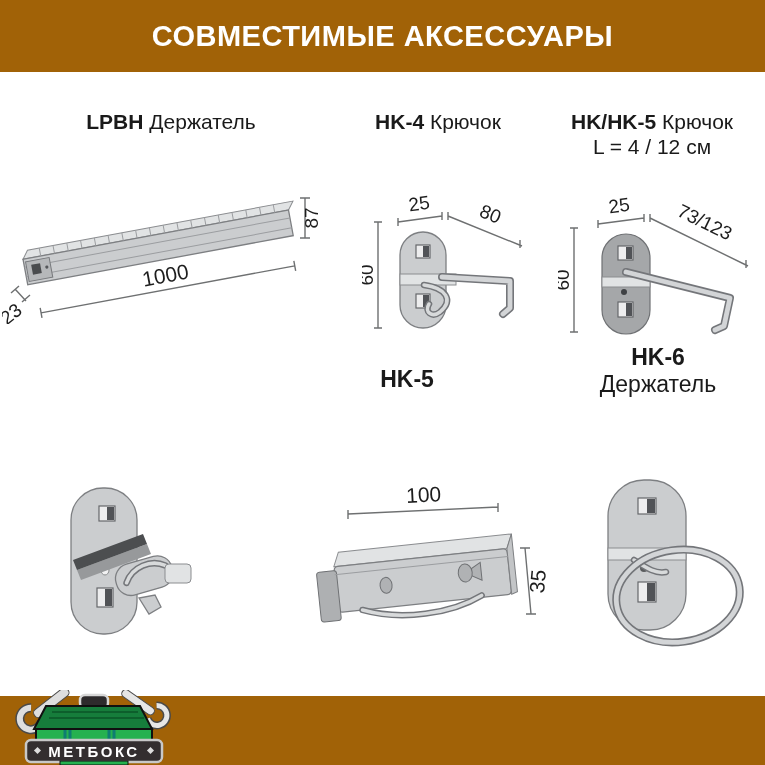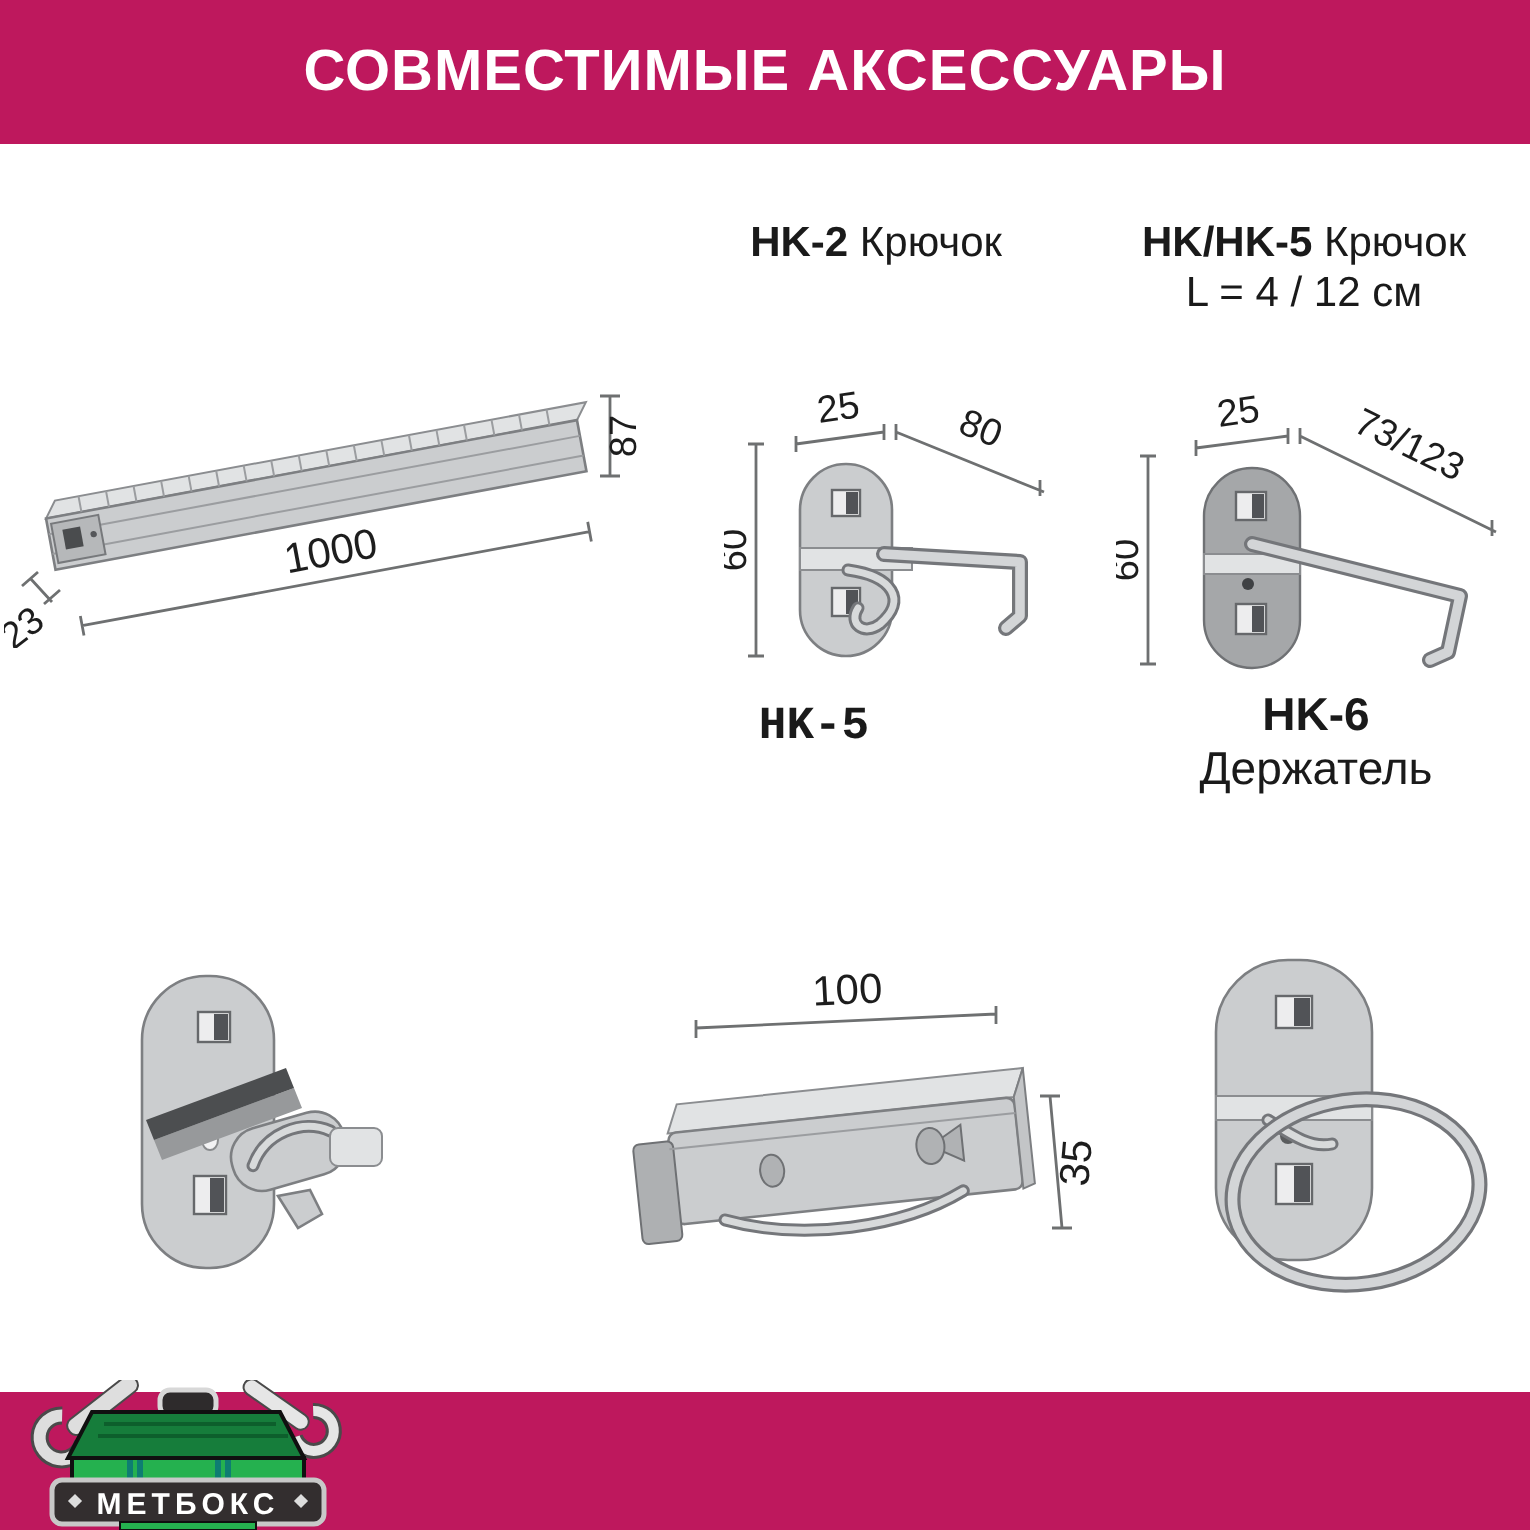--- a/index.html
+++ b/index.html
@@ -1,21 +1,21 @@
 <!DOCTYPE html>
 <html><head>
 <meta charset="utf-8">
 <style>
   html,body{margin:0;padding:0;}
   body{width:765px;height:765px;background:#ffffff;position:relative;overflow:hidden;
        font-family:"Liberation Sans",sans-serif;color:#1a1a1a;}
   .abs{position:absolute;}
 
   
-  .band{background:#be185d;width:765px;left:0;}
+  .band{background:#a16207;width:765px;left:0;}
   .header{top:0;height:72px;display:flex;align-items:center;justify-content:center;}
   .header h1{margin:0;color:#ffffff;font-size:29px;font-weight:700;letter-spacing:.5px;}
   .footer{top:696px;height:69px;}
 
   
   .ptitle{text-align:center;line-height:1.18;}
   .row1 .ptitle, .ptitle.r1{font-size:21px;}
   .ptitle.r2{font-size:23px;}
   .code{font-weight:700;}
 
@@ -37,24 +37,25 @@
   .thinline{stroke:#9b9da0;stroke-width:1;fill:none;}
 </style>
 </head>
 <body>
 
 <div class="abs band header">
   <h1>СОВМЕСТИМЫЕ АКСЕССУАРЫ</h1>
 </div>
 
 <div class="abs ptitle r1" style="left:8px;top:110px;width:326px;">
+  <div><span class="code">LPBH</span> <span>Держатель</span></div>
 </div>
 
 <div class="abs ptitle r1" style="left:340px;top:110px;width:196px;">
-  <div><span class="code">HK-2</span> <span>Крючок</span></div>
+  <div><span class="code">HK-4</span> <span>Крючок</span></div>
 </div>
 
 <div class="abs ptitle r1" style="left:540px;top:110px;width:224px;">
   <div><span class="code">HK/HK-5</span> <span>Крючок</span></div>
   <div>L = 4 / 12 см</div>
 </div>
 
 <svg class="abs" style="left:2px;top:172px;" width="318" height="152" viewBox="0 0 318 152">
   <g transform="rotate(-10.5 159 80)">
     <polygon class="metal-light" points="22,62 292,62 298,54 28,54"></polygon>
@@ -108,21 +109,21 @@
   <rect class="slot" x="60" y="122" width="15" height="15"></rect>
   <rect class="slot-dark" x="68" y="123" width="6" height="13"></rect>
   <circle cx="66" cy="112" r="3" fill="#3f4144"></circle>
   <path class="wire-out" d="M68,92 L172,118 L166,146 L157,150"></path>
   <path class="wire-in" d="M68,92 L172,118 L166,146 L157,150"></path>
 </svg>
 
 <div class="abs ptitle r2" style="left:0px;top:366px;width:248px;">
 </div>
 
-<div class="abs ptitle r2" style="left:262px;top:350px;width:290px;font-family:Liberation Mono, monospace;">
+<div class="abs ptitle r2" style="left:262px;top:366px;width:290px;">
   <div><span class="code">HK-5</span></div>
 </div>
 
 <div class="abs ptitle r2" style="left:552px;top:344px;width:212px;">
   <div><span class="code">HK-6</span></div>
   <div>Держатель</div>
 </div>
 
 <svg class="abs" style="left:55px;top:482px;" width="140" height="158" viewBox="0 0 140 158">
   <rect class="metal" x="16" y="6" width="66" height="146" rx="32"></rect>

